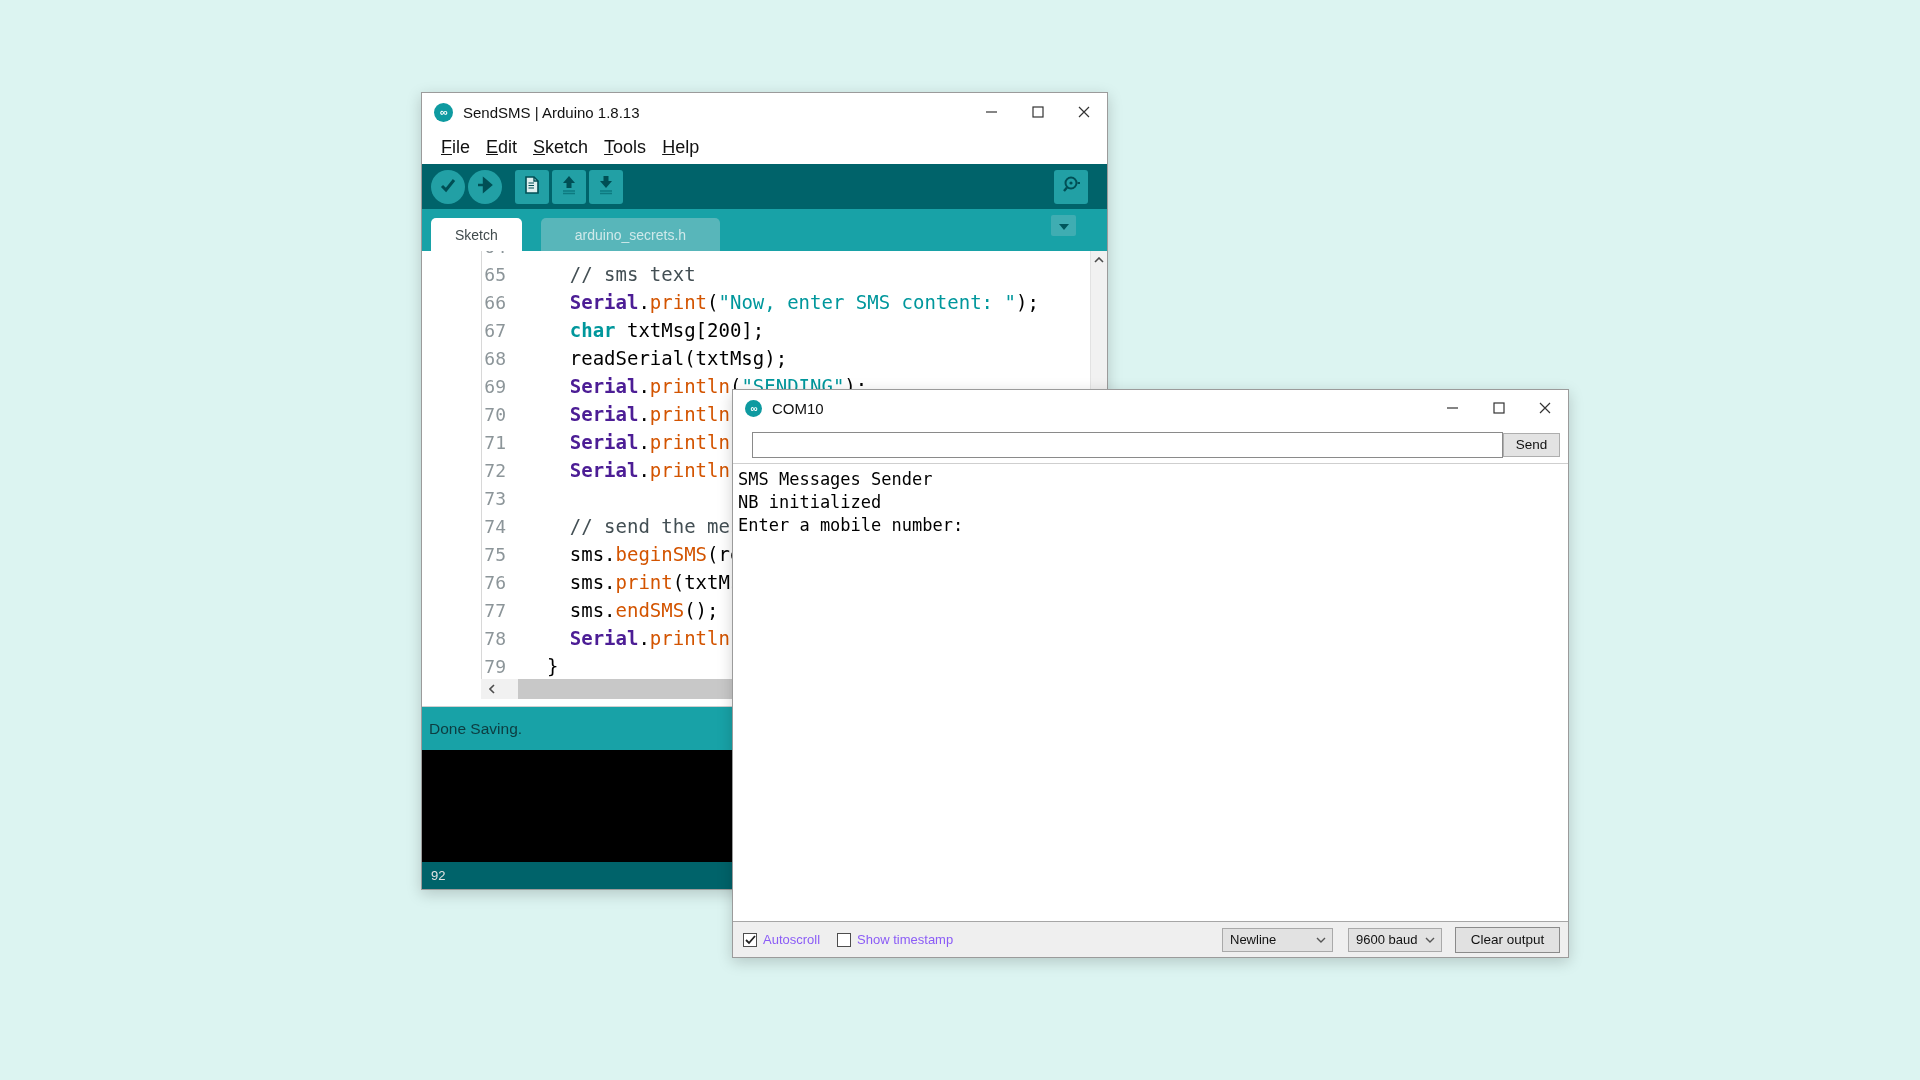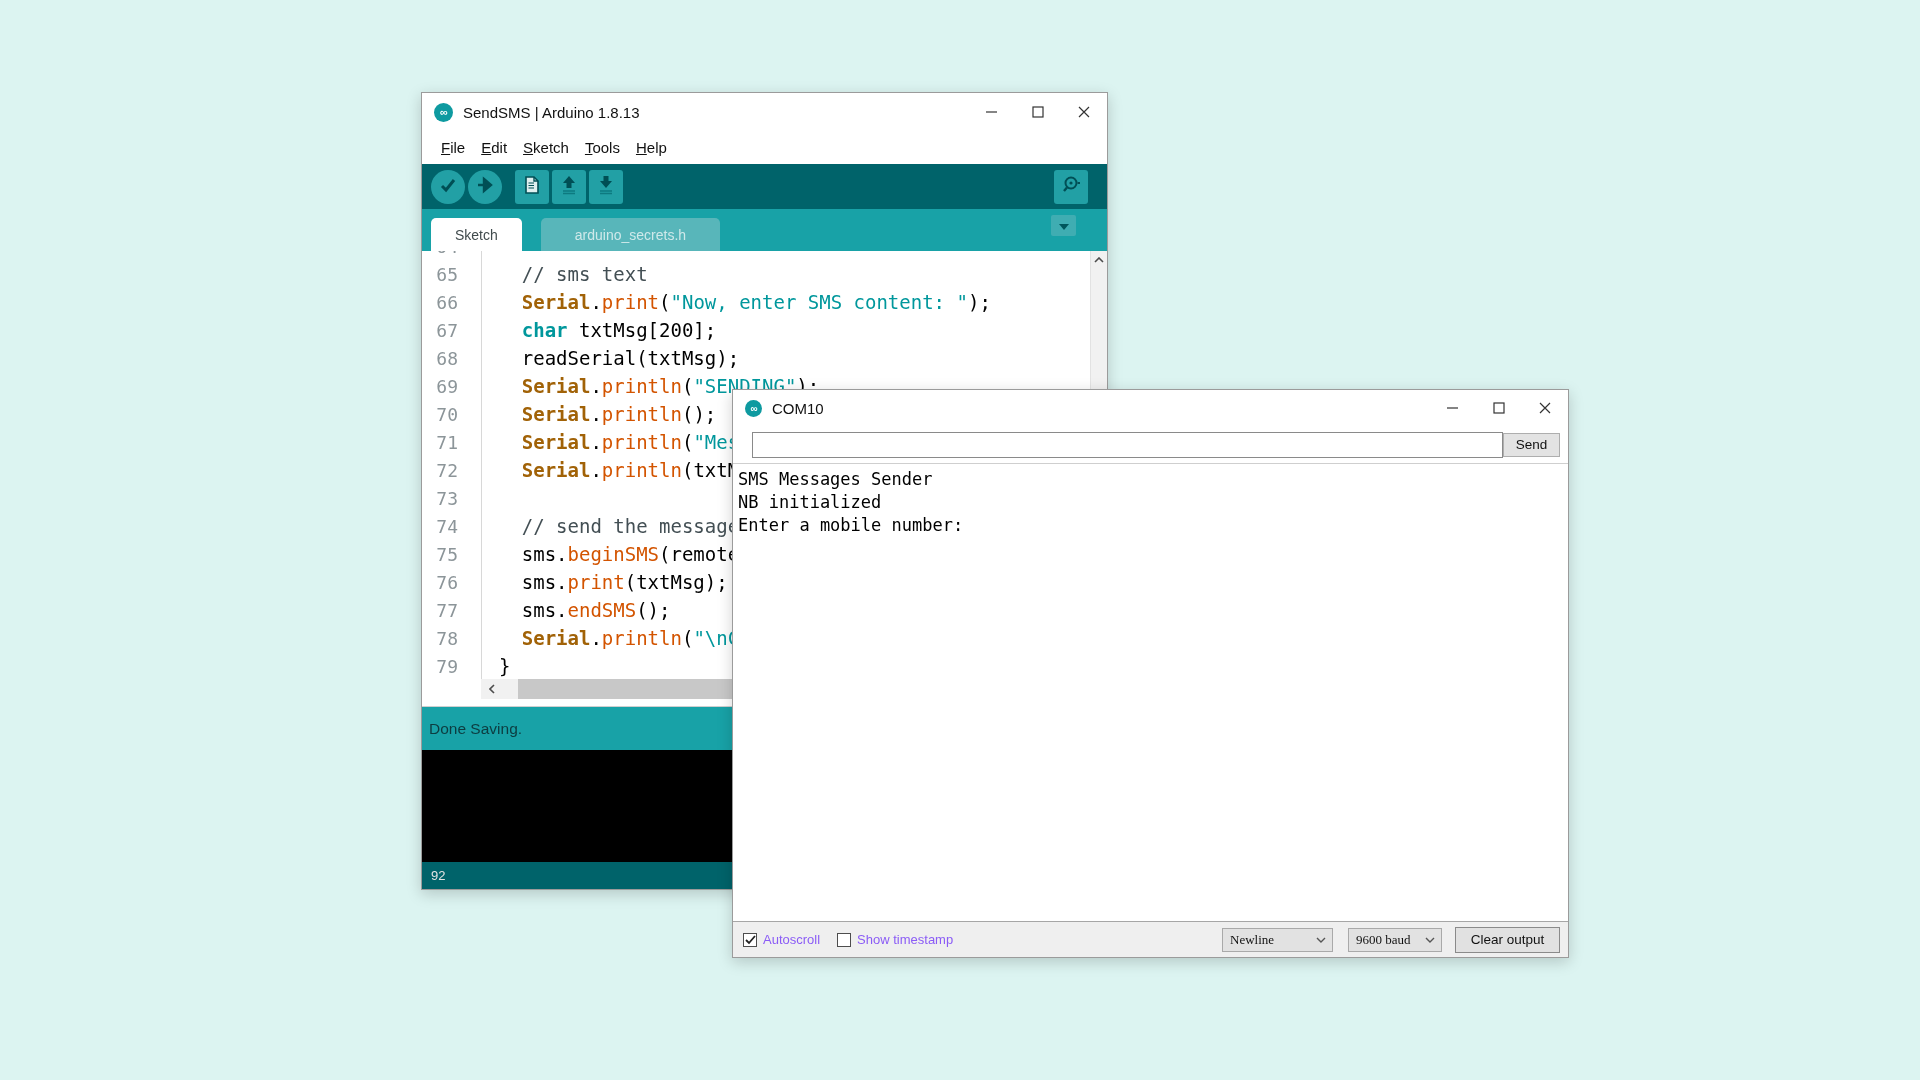--- a/index.html
+++ b/index.html
@@ -12,46 +12,46 @@
   .titlebar .app-icon { width:19px; height:19px; border-radius:50%; background:#0e9aa0; color:#fff; display:flex; align-items:center; justify-content:center; font-size:11px; font-weight:bold; margin:0 10px 0 12px; letter-spacing:-1px; }
   .title-text { font-size:15px; color:#111; }
   .win-controls { margin-left:auto; display:flex; height:100%; }
   .win-ctl { width:46px; height:100%; display:flex; align-items:center; justify-content:center; }
   .win-ctl svg { display:block; }
 
   
   #arduino-win { left:421px; top:92px; width:687px; height:798px; }
 
   .menubar { height:33px; display:flex; align-items:center; padding-left:11px; background:#fff; flex:0 0 auto; }
-  .menu-item { display:inline-block; font-size:15px; color:#111; padding:4px 8px; }
+  .menu-item { display:inline-block; font-size:18px; color:#111; padding:4px 8px; }
   .menu-item::first-letter { text-decoration:underline; }
 
   .toolbar { height:45px; background:#00636a; display:flex; align-items:center; padding-left:9px; flex:0 0 auto; }
   .tbtn { width:34px; height:34px; display:flex; align-items:center; justify-content:center; margin-right:3px; }
   .tbtn.round { background:#22a0a5; border-radius:50%; }
   .tbtn.square { background:#22a0a5; border-radius:3px; }
   .tbtn.first-square { margin-left:10px; }
   .tbtn-right { margin-left:auto; margin-right:19px; }
 
   .tabbar { height:42px; background:#18a2a7; display:flex; align-items:flex-end; padding-left:9px; flex:0 0 auto; position:relative; }
   .tab { height:33px; display:flex; align-items:center; justify-content:center; border-radius:5px 5px 0 0; padding:0 24px; font-size:14px; }
   .tab.active { background:#fff; color:#414b4d; }
   .tab.inactive { background:#58b6ba; color:#cfe9ea; margin-left:19px; padding:0 34px; }
   .tab-menu-btn { position:absolute; right:31px; top:6px; width:25px; height:21px; background:#3fadb2; border-radius:2px; display:flex; align-items:center; justify-content:center; }
 
   .code-area { flex:1 1 auto; background:#fff; position:relative; overflow:hidden; }
   .code-lines { position:absolute; left:0; right:17px; top:-19px; }
-  .code-line { height:28px; display:flex; align-items:center; font-family:"DejaVu Sans Mono", monospace; font-size:19px; white-space:pre; }
+  .code-line { height:28px; display:flex; align-items:center; font-family:"DejaVu Sans Mono", monospace; font-size:19px; white-space:pre;padding-left:48px; }
   .gutter-num { flex:0 0 47px; text-align:right; padding-right:11px; color:#8c9599; font-size:18px; }
   .code-text { padding-left:7px; color:#000; }
   .gutter-line { position:absolute; left:59px; top:0; bottom:0; width:1px; background:#d8d8d8; }
   .tok-cm { color:#434f54; }
   .tok-kw { color:#00979c; font-weight:bold;text-align:center; }
   .tok-fn { color:#d35400; }
-  .tok-cls { color:#a16207; font-weight:bold; }
+  .tok-cls { color:#4c1d95; font-weight:bold; }
   .tok-str { color:#00979c; }
 
   .vscroll { position:absolute; top:0; right:0; bottom:0; width:17px; background:#f1f1f1; border-left:1px solid #e2e2e2; }
   .vscroll .arrow-up { height:17px; display:flex; align-items:center; justify-content:center; }
   .vscroll .thumb { position:absolute; left:1px; right:1px; top:55%; height:30%; background:#cdcdcd; }
 
   .hscroll { height:20px; flex:0 0 auto; background:#fff; display:flex; }
   .hscroll .gutter-gap { width:59px; background:#fff; }
   .hscroll .arrow-btn { width:21px; background:#f1f1f1; display:flex; align-items:center; justify-content:center; }
   .hscroll .track { flex:1; background:#f1f1f1; position:relative; }
@@ -77,21 +77,21 @@
   .serial-output { flex:1 1 auto; background:#fff; border-top:1px solid #cfcfcf; padding:4px 0 0 5px; overflow:hidden; }
   .serial-line { font-family:"DejaVu Sans Mono", monospace; font-size:17px; line-height:23px; color:#000; white-space:pre; }
 
   .serial-bottom { height:36px; background:#efefef; border-top:1px solid #a6a6a6; display:flex; align-items:center; padding:0 8px 0 10px; flex:0 0 auto; }
   .chk-group { display:flex; align-items:center; gap:6px; margin-right:17px; }
   .checkbox { width:14px; height:14px; background:#fff; border:1px solid #4d4d4d; display:flex; align-items:center; justify-content:center; }
   .checkbox svg { display:none; }
   .checkbox.checked svg { display:block; }
   .chk-label { font-size:13px; color:#8b5cf6; }
   .combo { height:24px; background:#e2e2e2; border:1px solid #a9a9a9; display:flex; align-items:center; font-size:13px; color:#111; padding-left:7px; margin-left:15px; }
-  .combo .combo-value { flex:1;font-family:Liberation Serif, serif; }
+  .combo .combo-value { flex:1; }
   .combo .chev { padding:0 6px; display:flex; align-items:center; }
   .combo-newline { width:111px; }
   .combo-baud { width:94px; }
   .clear-btn { width:105px; height:26px; margin-left:13px; background:#e1e1e1; border:1px solid #8a8a8a; font-size:13.5px; color:#111; font-family:"Liberation Sans", sans-serif; }
   .spacer { flex:1; }
 </style>
 </head>
 <body>
 
 <div class="win" id="arduino-win">

